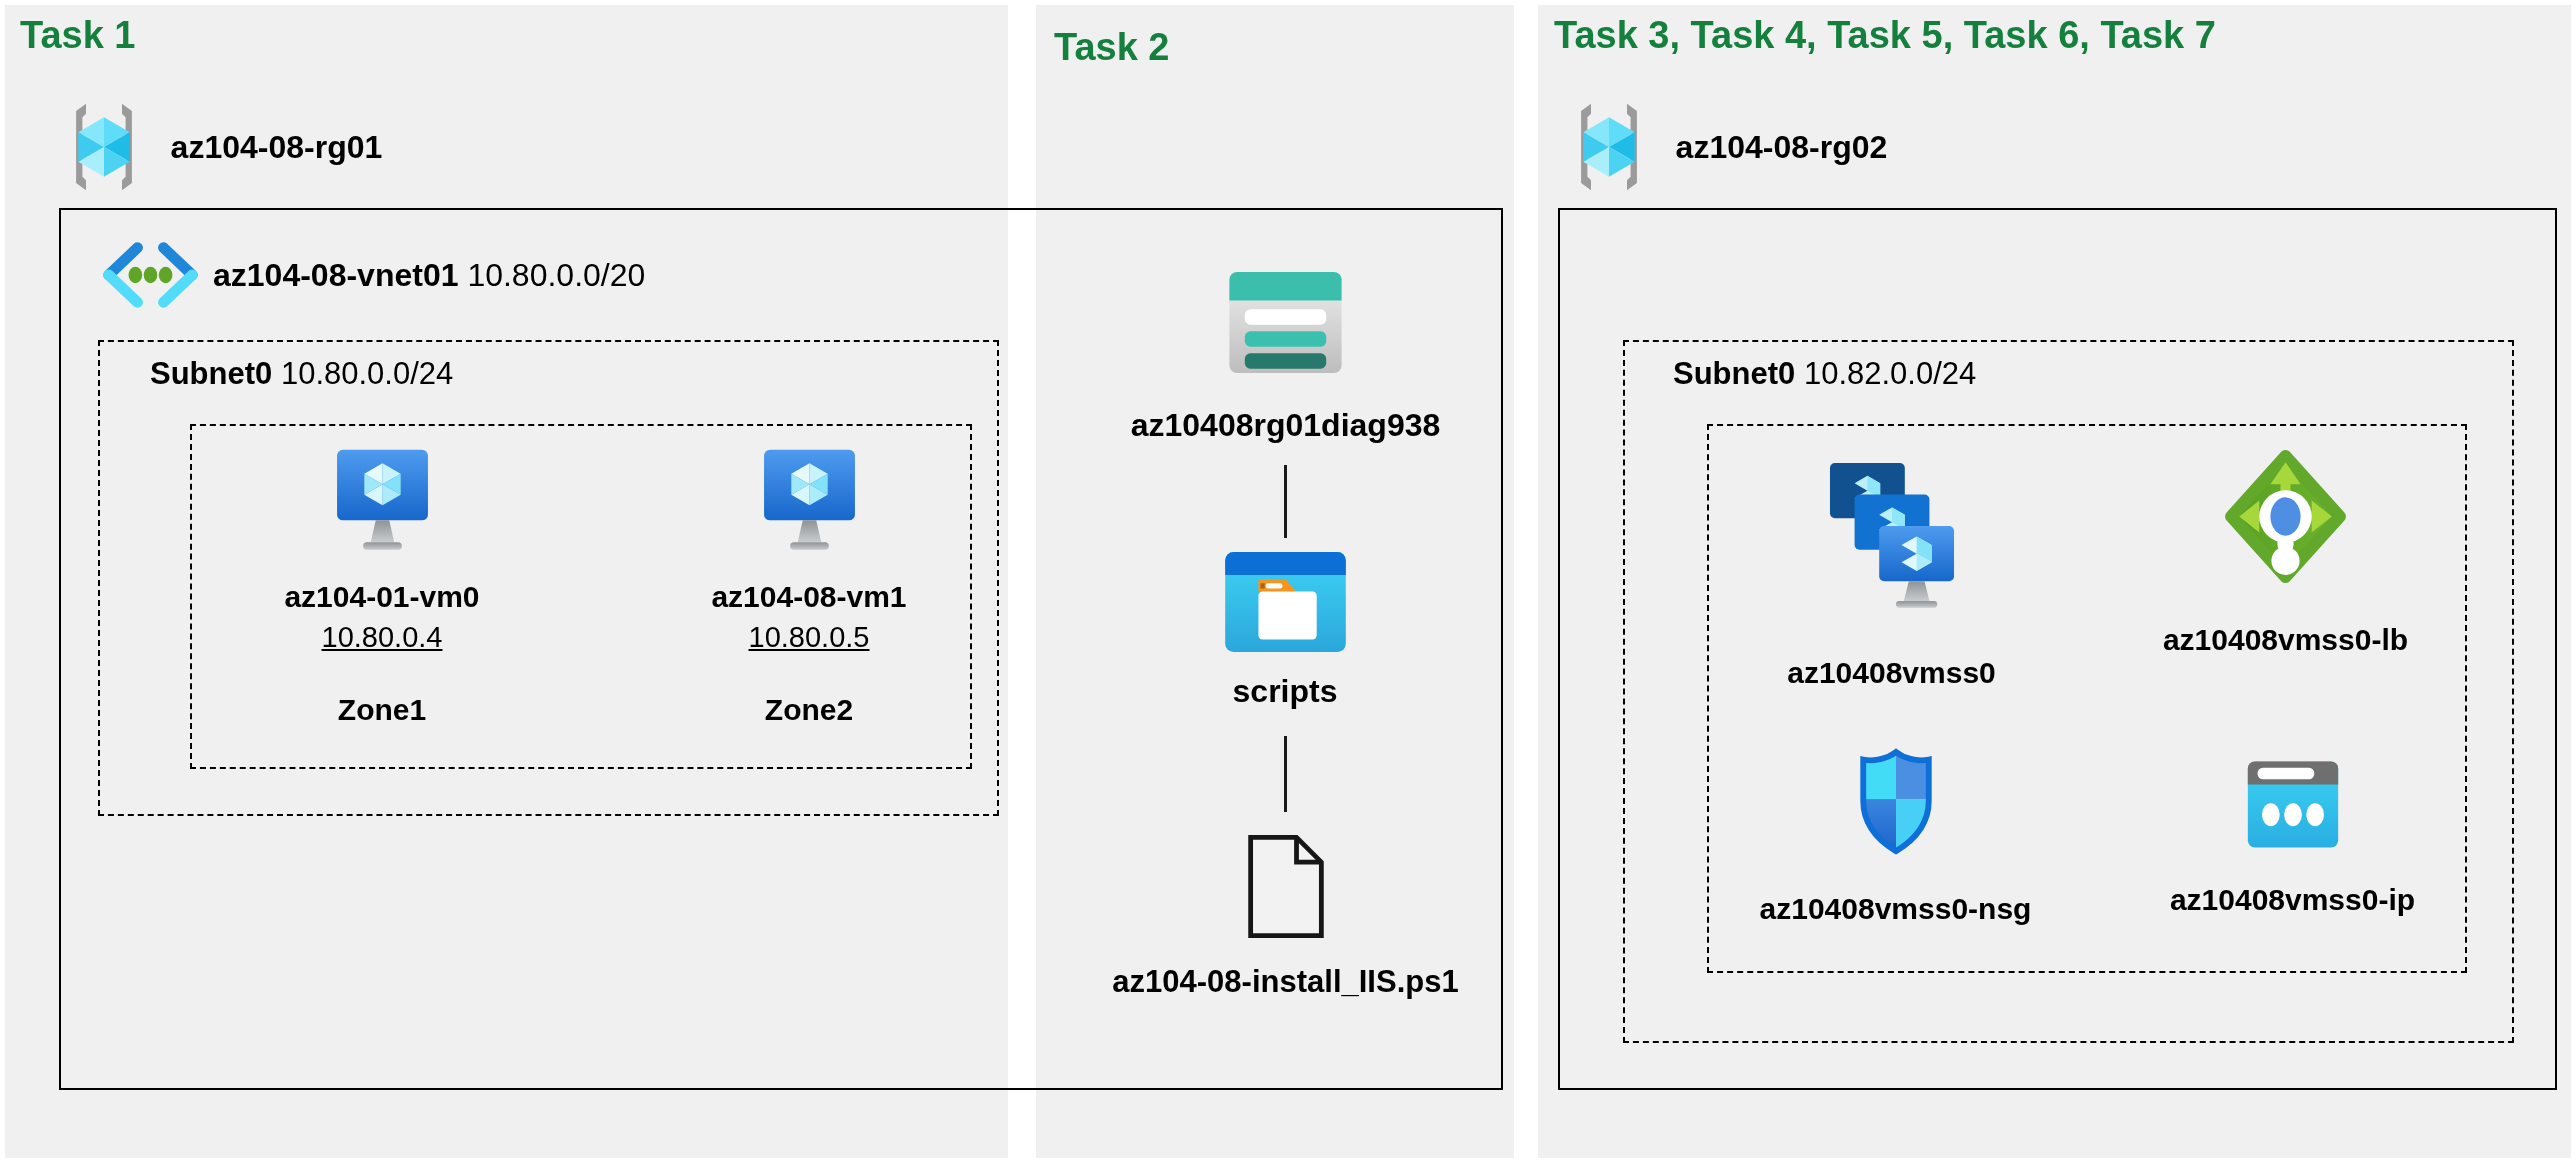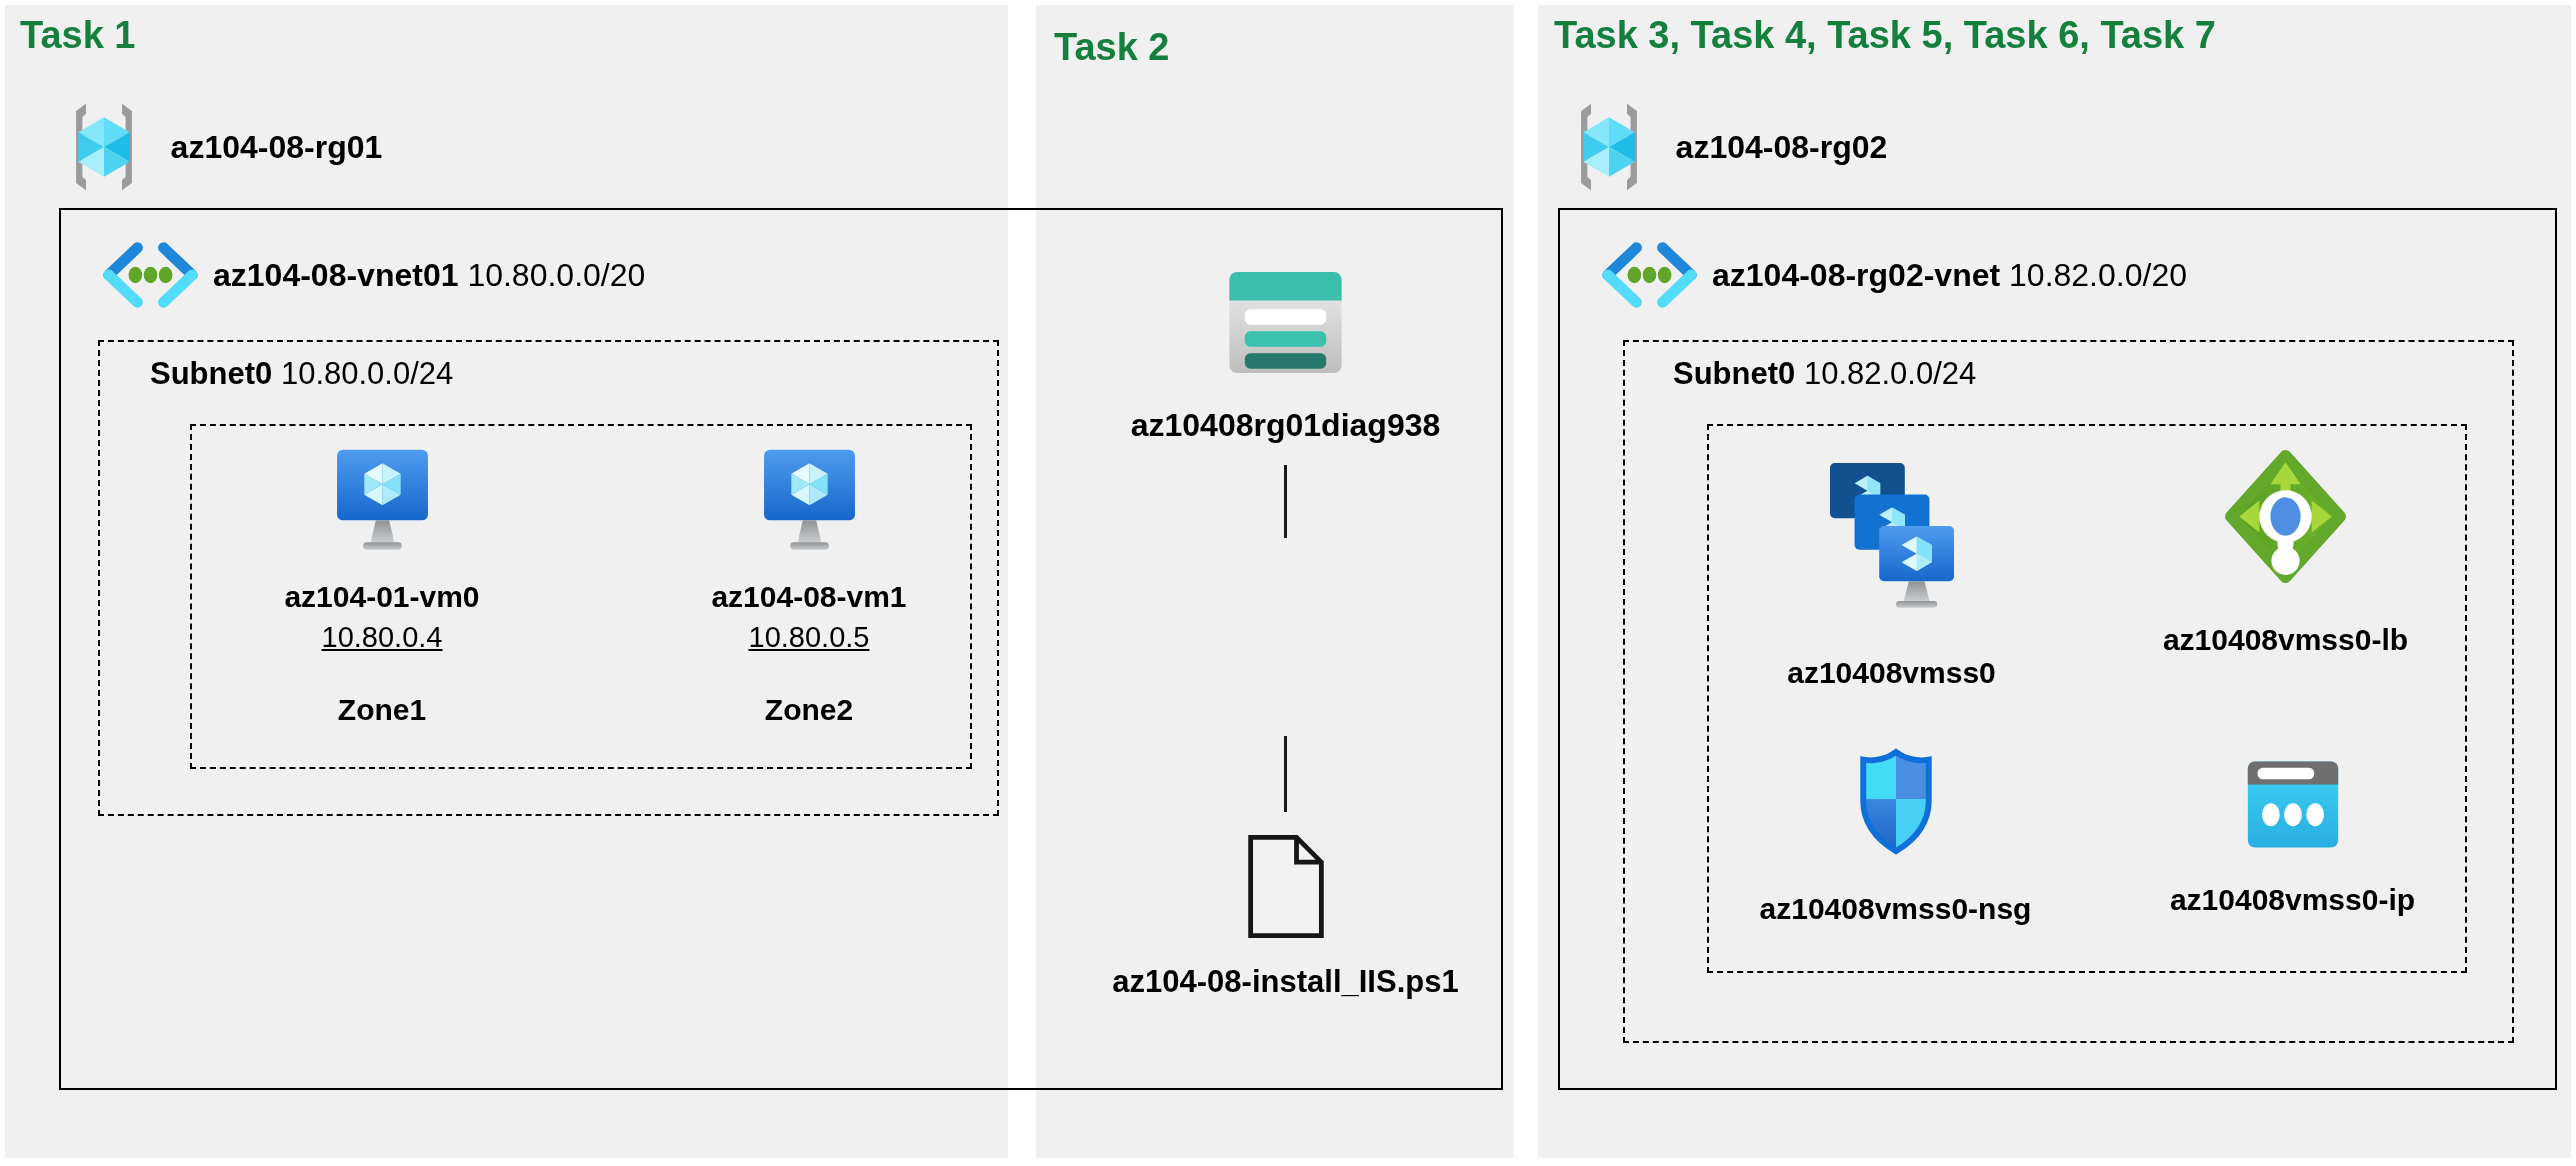--- a/index.html
+++ b/index.html
@@ -145,35 +145,20 @@
       <ellipse cx="49" cy="50" rx="9.5" ry="11.5" fill="#61A528"></ellipse>
       <ellipse cx="70" cy="50" rx="9.5" ry="11.5" fill="#61A528"></ellipse>
       <ellipse cx="91" cy="50" rx="9.5" ry="11.5" fill="#61A528"></ellipse>
     </svg>
     <div class="vnet-label">
       <span class="b">az104-08-vnet01</span>
       <span>10.80.0.0/20</span>
     </div>
   </div>
 
-  <div class="vnet-row" id="vnet3row">
-    <svg width="101" height="72" viewBox="0 0 140 100">
-      <path d="M12 50 L52 12" stroke="#1F87D9" stroke-width="15" stroke-linecap="round" fill="none"></path>
-      <path d="M12 50 L52 88" stroke="#53DBFA" stroke-width="15" stroke-linecap="round" fill="none"></path>
-      <path d="M128 50 L88 12" stroke="#1F87D9" stroke-width="15" stroke-linecap="round" fill="none"></path>
-      <path d="M128 50 L88 88" stroke="#53DBFA" stroke-width="15" stroke-linecap="round" fill="none"></path>
-      <ellipse cx="49" cy="50" rx="9.5" ry="11.5" fill="#61A528"></ellipse>
-      <ellipse cx="70" cy="50" rx="9.5" ry="11.5" fill="#61A528"></ellipse>
-      <ellipse cx="91" cy="50" rx="9.5" ry="11.5" fill="#61A528"></ellipse>
-    </svg>
-    <div class="vnet-label">
-      <span class="b">az104-08-rg02-vnet</span>
-      <span>10.82.0.0/20</span>
-    </div>
-  </div>
 
   <div class="dashed-box" id="subnet1box"></div>
   <div class="sub-label" id="subnet1label">
     <span class="b">Subnet0</span>
     <span>10.80.0.0/24</span>
   </div>
   <div class="dashed-box" id="zones1box"></div>
 
   <div class="dashed-box" id="subnet3box"></div>
   <div class="sub-label" id="subnet3label">
@@ -222,20 +207,31 @@
       <path d="M4 11 a7 7 0 0 1 7 -7 h88 a7 7 0 0 1 7 7 v19 h-102 z" fill="#3BBFAC"></path>
       <rect x="18" y="38" width="74" height="14" rx="5" fill="#FFFFFF"></rect>
       <rect x="18" y="58" width="74" height="14" rx="5" fill="#3BC0AE"></rect>
       <rect x="18" y="78" width="74" height="14" rx="5" fill="#27796C"></rect>
     </svg>
     <div class="name">az10408rg01diag938</div>
   </div>
 
   <div class="connector" id="conn1"></div>
 
+  <div class="res" id="scriptsitem">
+    <svg width="125" height="104" viewBox="0 0 120 100">
+      <rect x="2" y="2" width="116" height="96" rx="8" fill="url(#gFolder)"></rect>
+      <path d="M2 10 a8 8 0 0 1 8 -8 h100 a8 8 0 0 1 8 8 v14 h-116 z" fill="#0B6FD6"></path>
+      <path d="M34 28 h26 l10 12 h-36 z" fill="#F6941E"></path>
+      <rect x="41" y="32" width="16" height="5" rx="2" fill="#FFFFFF"></rect>
+      <rect x="36" y="32" width="4" height="5" fill="#B35F0F"></rect>
+      <rect x="34" y="40" width="56" height="46" rx="4" fill="#FFFFFF"></rect>
+    </svg>
+    <div class="name">scripts</div>
+  </div>
 
   <div class="connector" id="conn2"></div>
 
   <div class="res" id="fileitem">
     <svg width="86" height="111" viewBox="0 0 90 115">
       <path d="M8 6 H56 L82 32 V109 H8 Z" fill="#F2F2F2" stroke="#161616" stroke-width="5" stroke-linejoin="miter"></path>
       <path d="M56 6 V32 H82" fill="none" stroke="#161616" stroke-width="5"></path>
     </svg>
     <div class="name">az104-08-install_IIS.ps1</div>
   </div>

